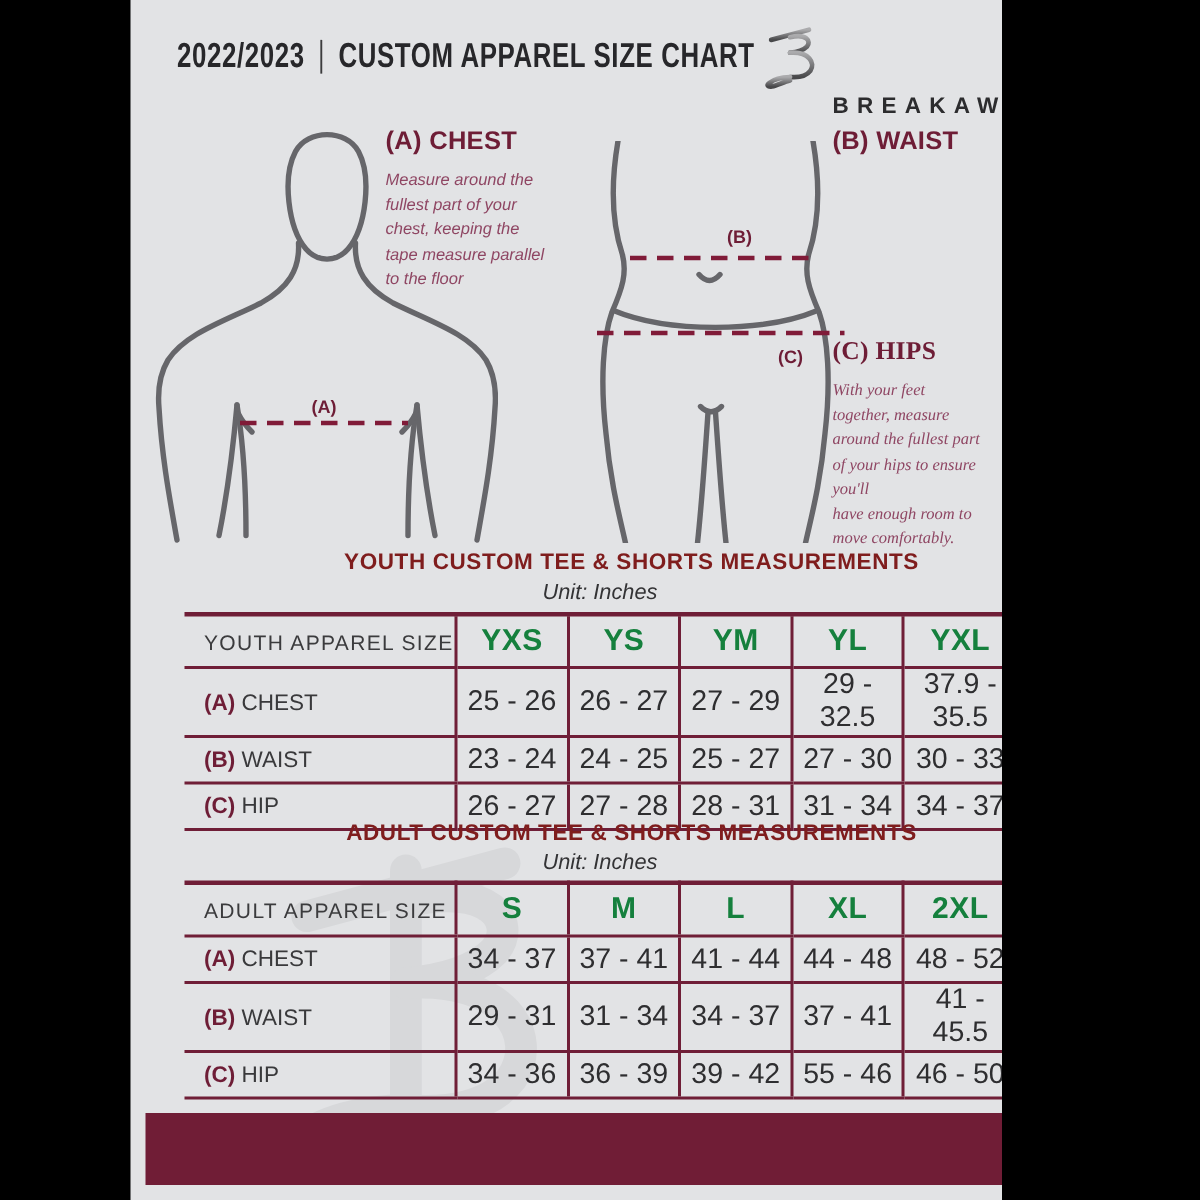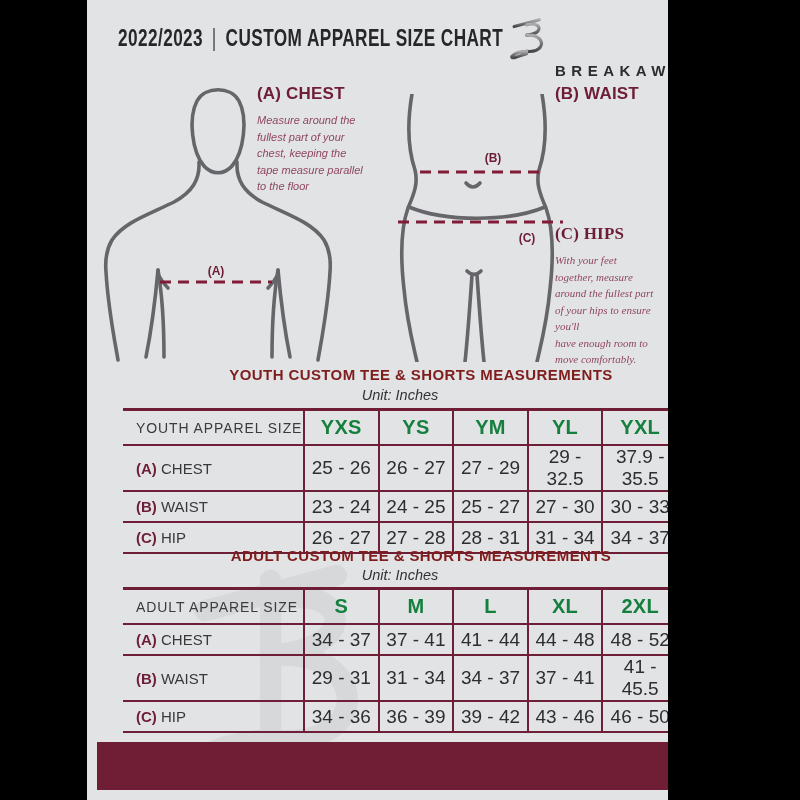--- a/index.html
+++ b/index.html
@@ -225,21 +225,21 @@
         <td class="rv">31 - 34</td>
         <td class="rv">34 - 37</td>
         <td class="rv">37 - 41</td>
         <td class="rv">41 - 45.5</td>
       </tr>
       <tr>
         <td class="rl"><b>(C)</b> <span>HIP</span></td>
         <td class="rv">34 - 36</td>
         <td class="rv">36 - 39</td>
         <td class="rv">39 - 42</td>
-        <td class="rv">43 - 46</td>
+        <td class="rv">55 - 46</td>
         <td class="rv">46 - 50</td>
       </tr>
     </tbody>
       </table>
 
     <div class="footer"></div>
   </div>
 </div>
 
 </body></html>

